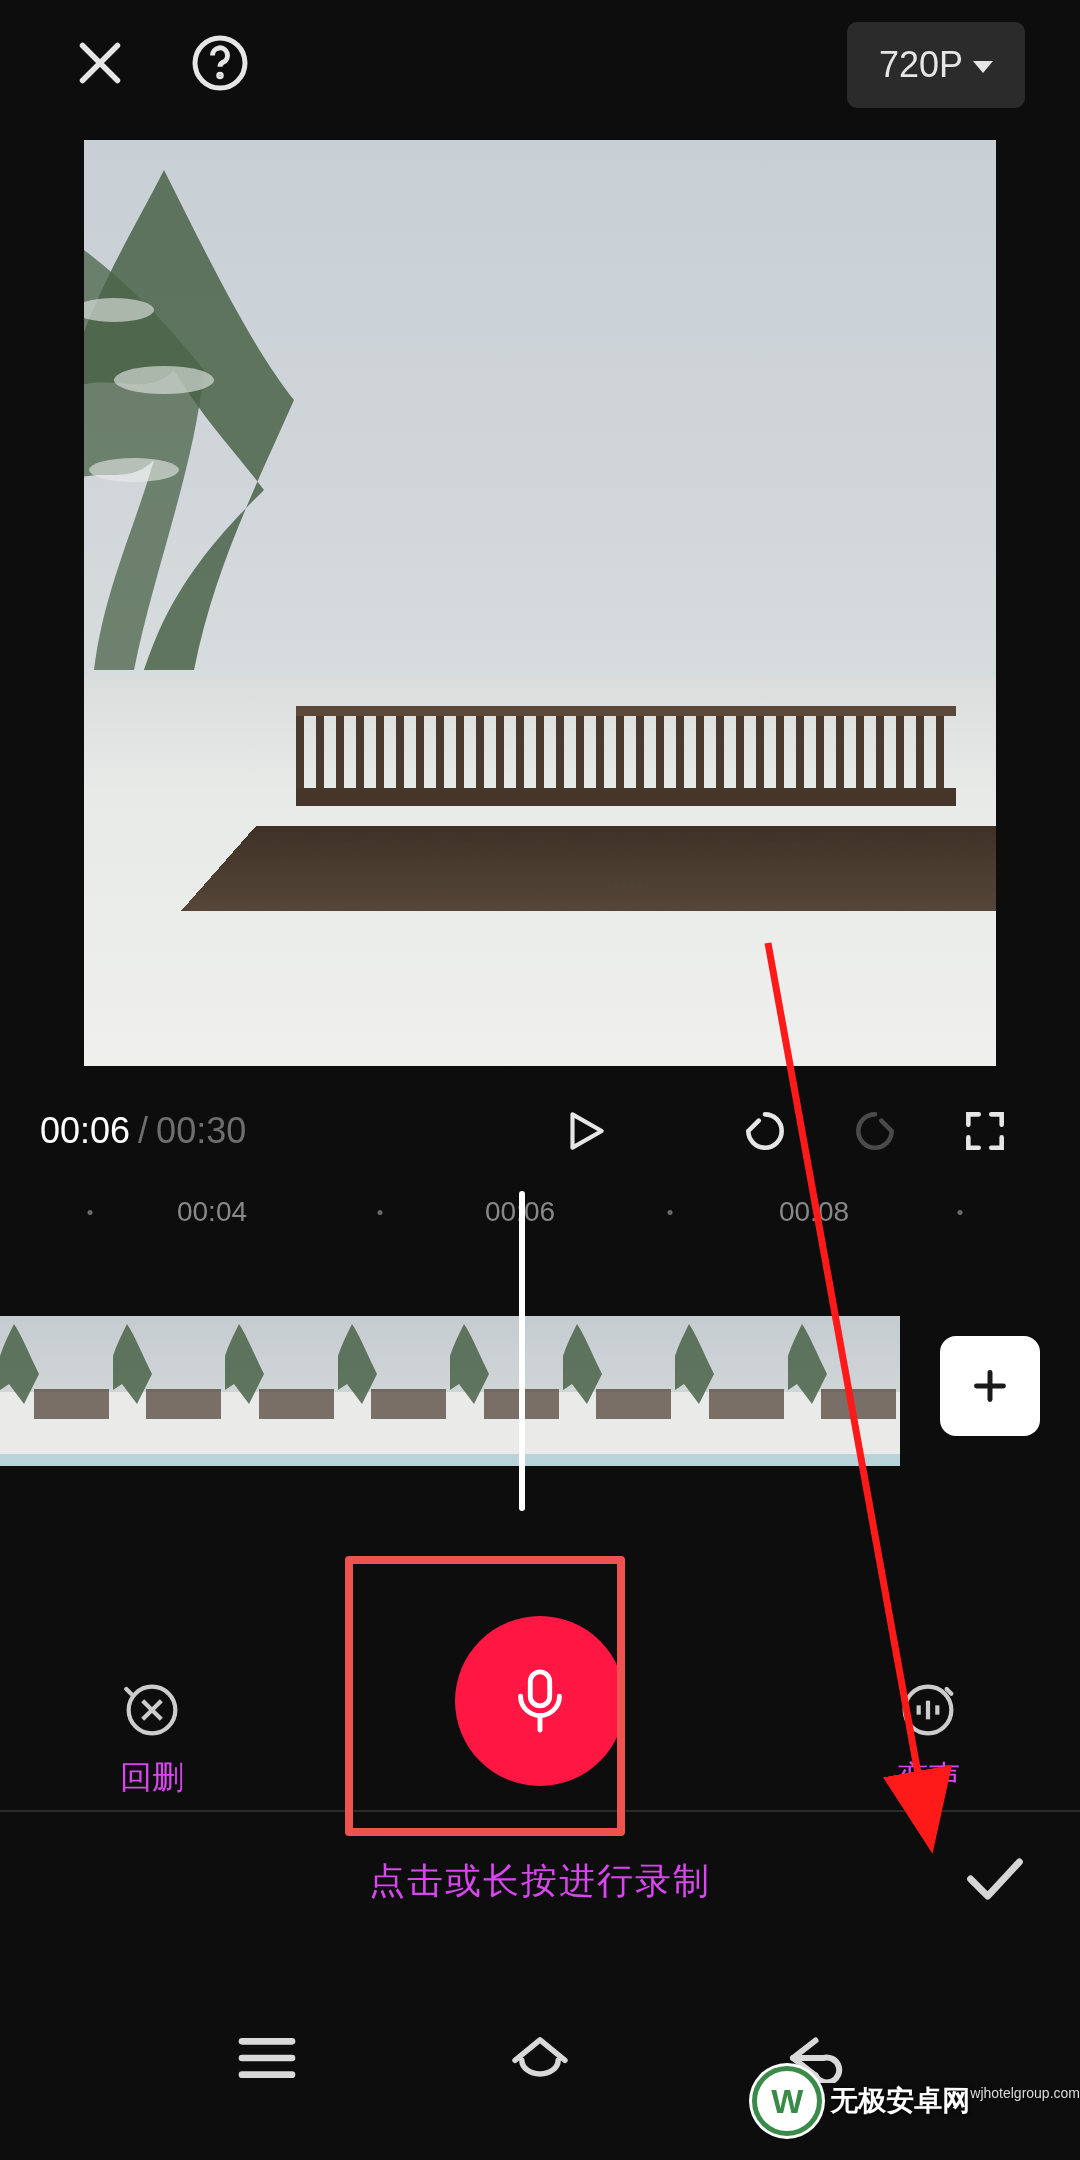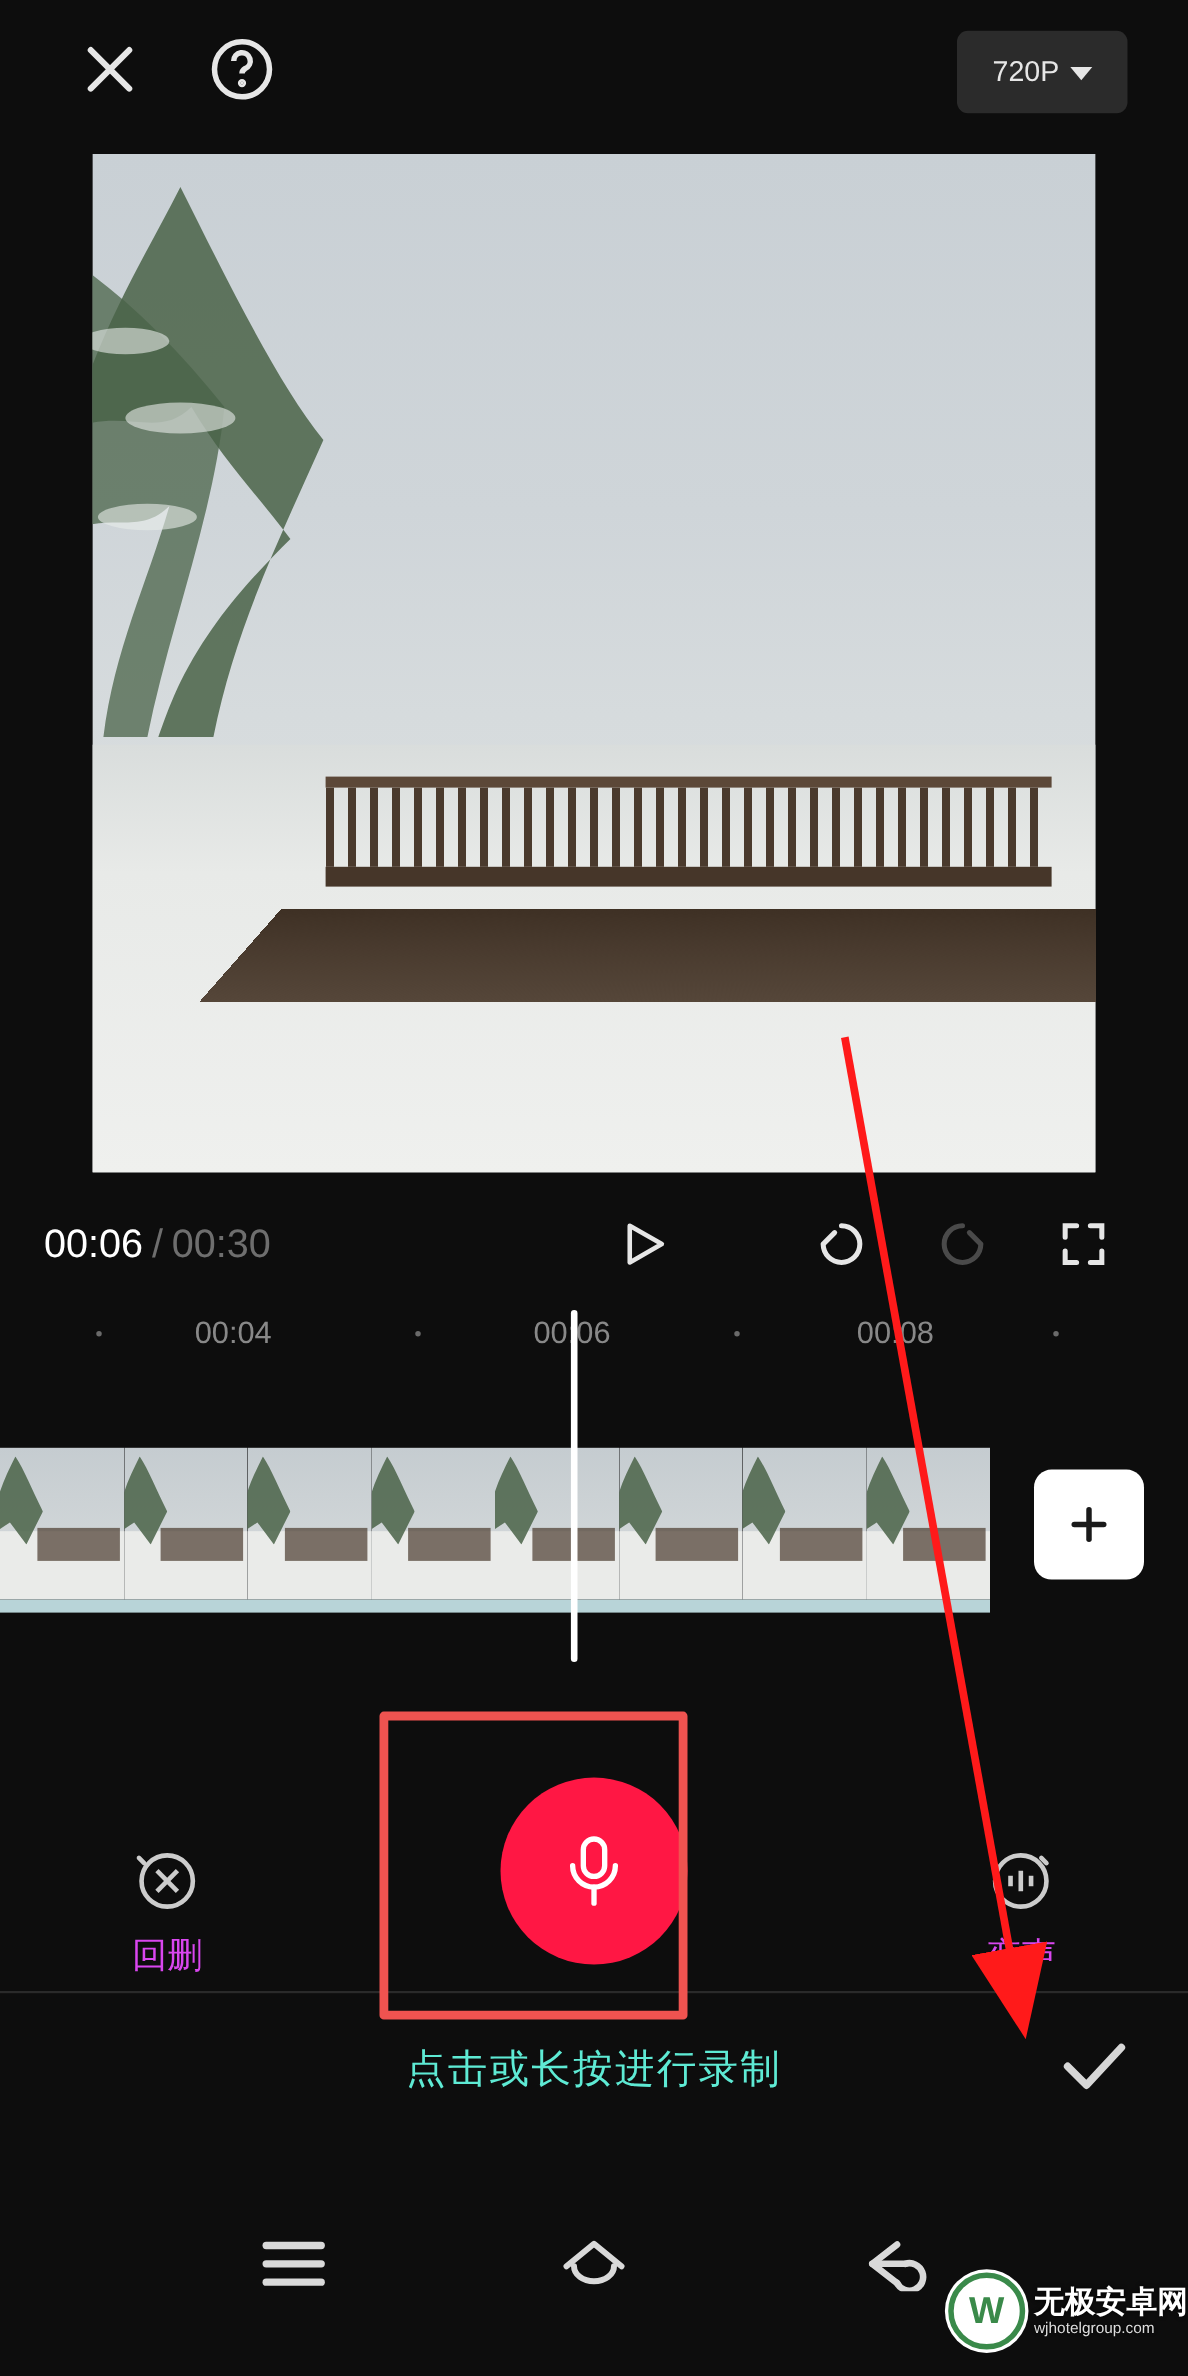--- a/index.html
+++ b/index.html
@@ -33,21 +33,21 @@
       flex: 1;
     }
     .resolution-btn {
       background: #2b2b2b;
       border-radius: 10px;
       padding: 22px 32px;
       display: flex;
       align-items: center;
       gap: 10px;
       color: #e6e6e6;
-      font-size: 26px;
+      font-size: 36px;
       font-weight: 500;
     }
     .resolution-btn .caret {
       width: 0;
       height: 0;
       border-left: 10px solid transparent;
       border-right: 10px solid transparent;
       border-top: 12px solid #e6e6e6;
       margin-top: 4px;
     }
@@ -312,21 +312,21 @@
       bottom: 210px;
       left: 0;
       right: 0;
       height: 140px;
       border-top: 2px solid #2a2a2a;
       display: flex;
       align-items: center;
       justify-content: center;
     }
     .hint-text {
-      color: #5eead4;
+      color: #d946ef;
       font-size: 36px;
       letter-spacing: 2px;
     }
     .confirm-check {
       position: absolute;
       right: 55px;
       top: 50%;
       transform: translateY(-50%);
     }
     .confirm-check svg {
@@ -380,21 +380,21 @@
       justify-content: center;
       box-shadow: 0 0 0 3px #fff;
     }
     .wm-logo-inner {
       font-size: 34px;
       font-weight: 900;
       color: #3a8a4a;
     }
     .wm-text {
       display: flex;
-      flex-direction: column;
+      flex-direction: row;
       line-height: 1.1;
     }
     .wm-text-top {
       color: #fff;
       font-size: 28px;
       font-weight: 700;
       text-shadow: 0 0 4px #000;
     }
     .wm-text-bottom {
       color: #ddd;

